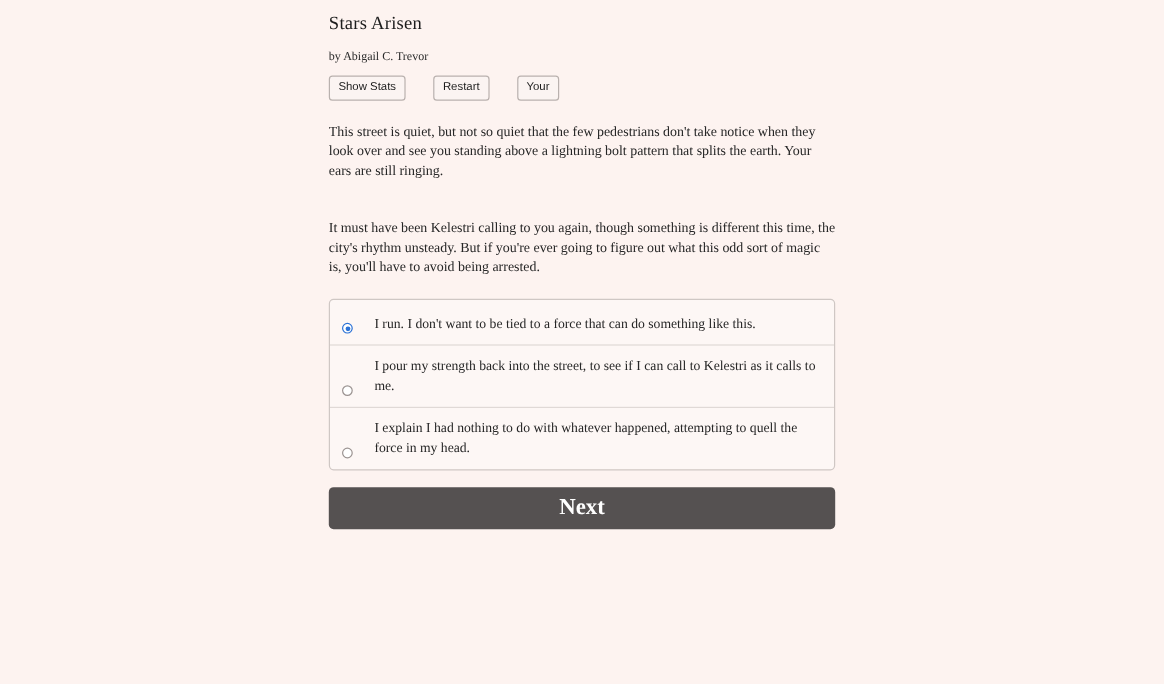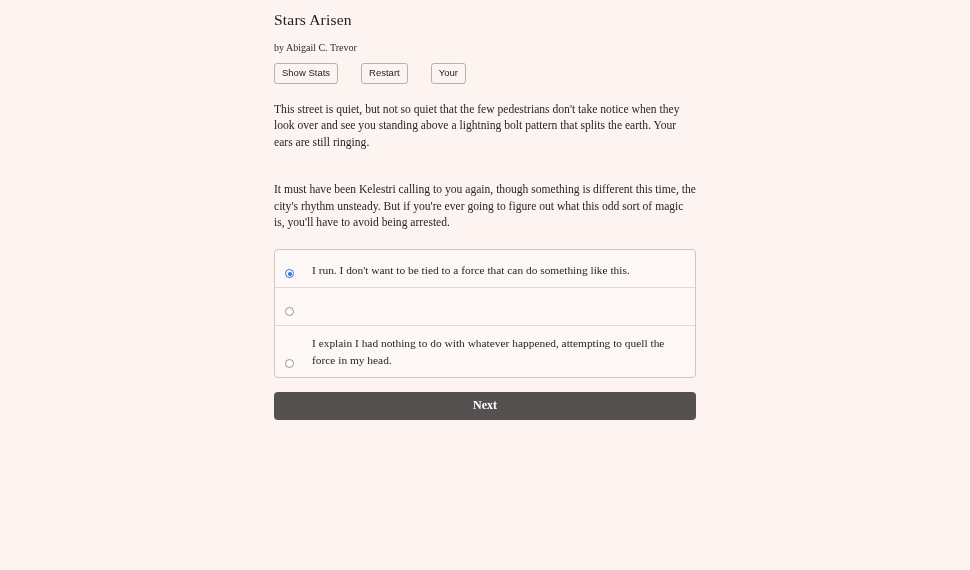--- a/index.html
+++ b/index.html
@@ -120,21 +120,21 @@
     display: block;
     width: 422px;
     box-sizing: border-box;
     margin-top: 14px;
     padding: 6px 0 7px 0;
     background: #555151;
     color: #ffffff;
     border: none;
     border-radius: 4px;
     font-family: "Liberation Serif", serif;
-    font-size: 12px;
+    font-size: 19px;
     font-weight: bold;
     text-align: center;
     cursor: pointer;
   }
 </style>
 </head>
 <body>
 
 <div class="page">
   <div class="content">
@@ -152,20 +152,21 @@
     <p class="para first">This street is quiet, but not so quiet that the few pedestrians don't take notice when they look over and see you standing above a lightning bolt pattern that splits the earth. Your ears are still ringing.</p>
     <p class="para">It must have been Kelestri calling to you again, though something is different this time, the city's rhythm unsteady. But if you're ever going to figure out what this odd sort of magic is, you'll have to avoid being arrested.</p>
 
     <div class="choices">
       <label class="choice">
         <span class="radio selected"></span>
         <span class="choice-label">I run. I don't want to be tied to a force that can do something like this.</span>
       </label>
       <label class="choice">
         <span class="radio"></span>
+        <span class="choice-label">I pour my strength back into the street, to see if I can call to Kelestri as it calls to me.</span>
       </label>
       <label class="choice">
         <span class="radio"></span>
         <span class="choice-label">I explain I had nothing to do with whatever happened, attempting to quell the force in my head.</span>
       </label>
     </div>
 
     <button class="next-btn">Next</button>
 
   </div>

